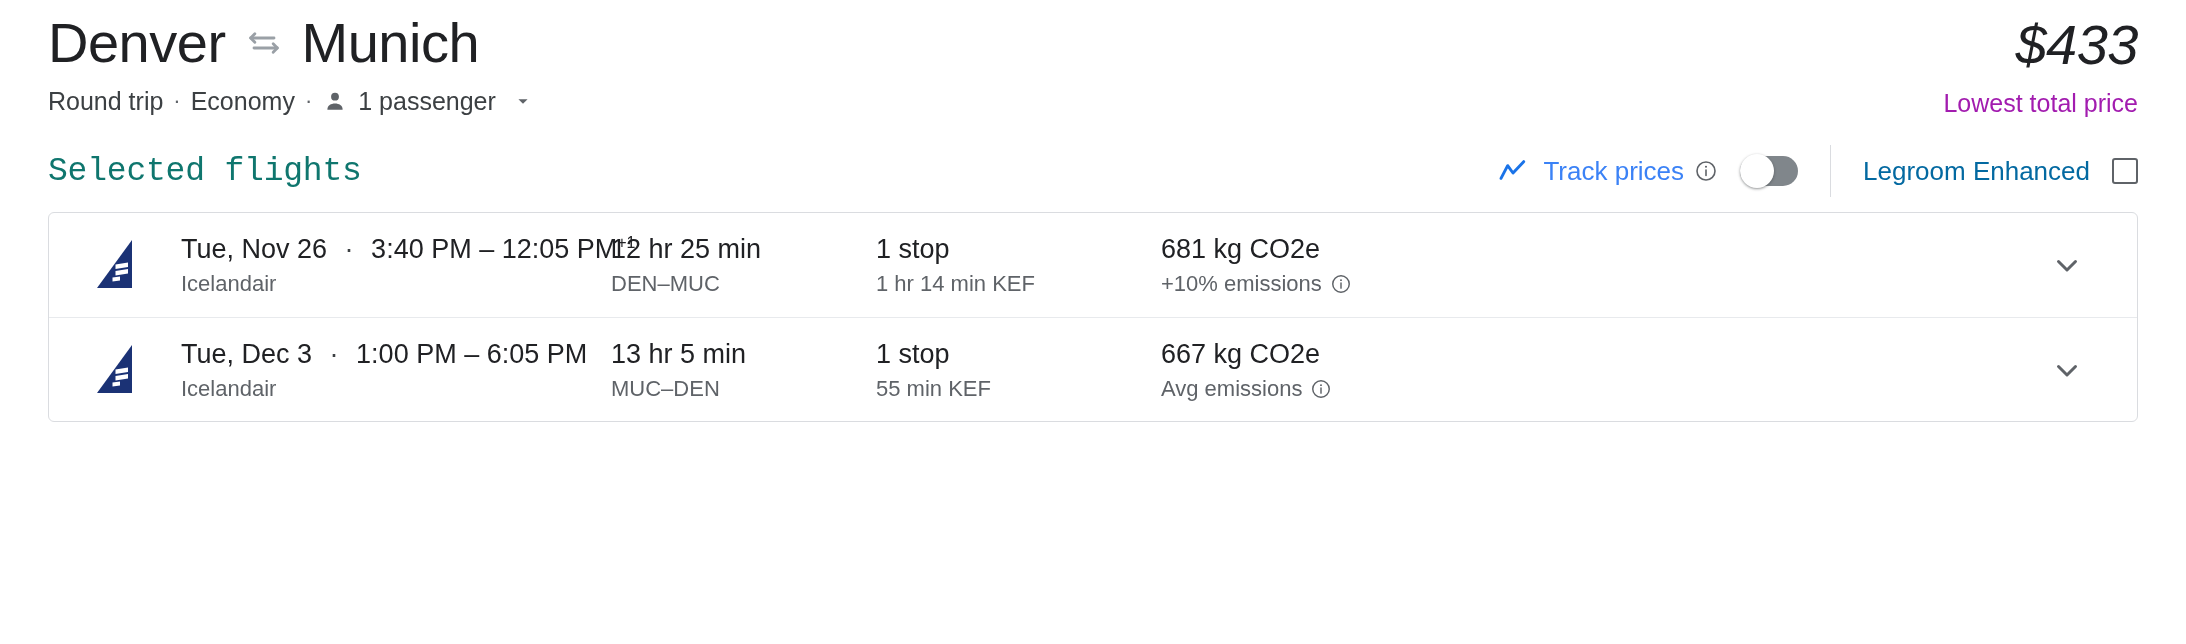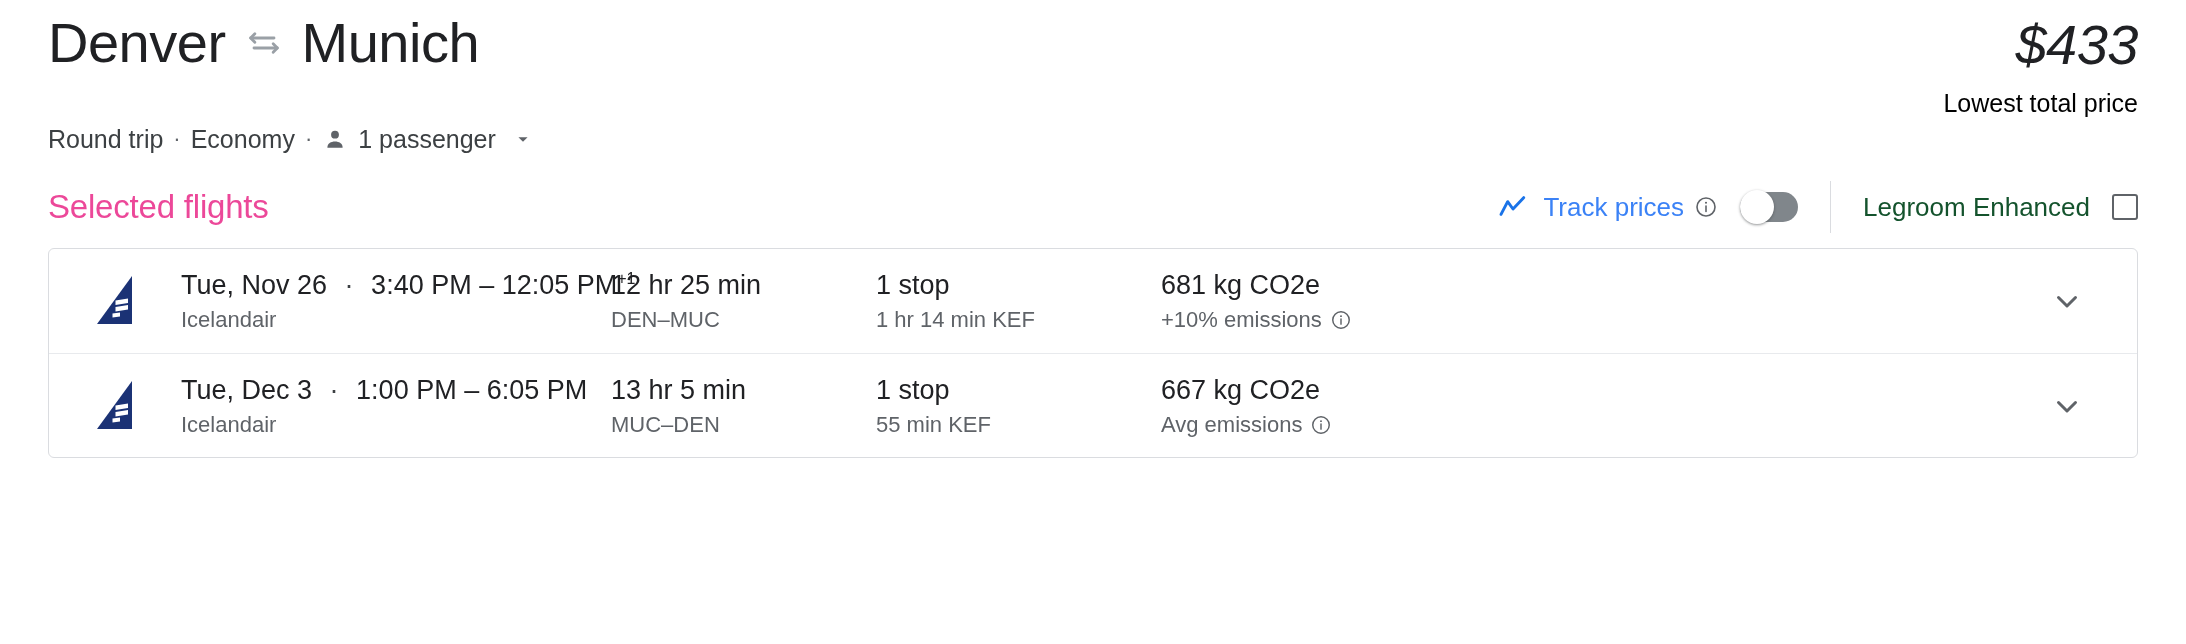--- a/index.html
+++ b/index.html
@@ -23,21 +23,21 @@
     padding: 0 48px;
   }
 
   
   .header-row {
     display: flex;
     align-items: flex-start;
     justify-content: space-between;
     padding-top: 8px;
   }
-  .route-block { display: flex; flex-direction: column; gap: 38px; }
+  .route-block { display: flex; flex-direction: column; }
   .route-title {
     display: flex;
     align-items: center;
     font-size: 56px;
     font-weight: 400;
     letter-spacing: -0.5px;
     line-height: 70px;
     color: #202124;
   }
   .route-title .city { white-space: nowrap; }
@@ -80,38 +80,39 @@
   .price-amount {
     font-size: 56px;
     font-weight: 400;
     line-height: 70px;
     letter-spacing: -0.5px;
     color: #202124;
     font-style: italic;
   }
   .price-sub {
     font-size: 25px;
-    color: #000000;
+    color: #a21caf;
     line-height: 34px;
     margin-top: 6px;
   }
 
   
   .section-bar {
     display: flex;
     align-items: center;
     justify-content: space-between;
     margin-top: 28px;
     height: 46px;
   }
   .section-title {
     font-size: 33px;
     font-weight: 400;
-    color: #ec4899;
+    color: #0f766e;
     letter-spacing: -0.2px;
+    font-family: Liberation Mono, monospace;
   }
   .controls {
     display: flex;
     align-items: center;
   }
   .track-prices {
     display: flex;
     align-items: center;
   }
   .trend-icon {
@@ -155,21 +156,21 @@
     height: 52px;
     background: #dadce0;
     margin: 0 32px;
   }
   .legroom {
     display: flex;
     align-items: center;
   }
   .legroom-label {
     font-size: 26px;
-    color: #14532d;
+    color: #0369a1;
     line-height: 32px;
   }
   .checkbox {
     width: 26px;
     height: 26px;
     border: 2px solid #5f6368;
     border-radius: 3px;
     margin-left: 22px;
     background: #ffffff;
     box-sizing: border-box;

